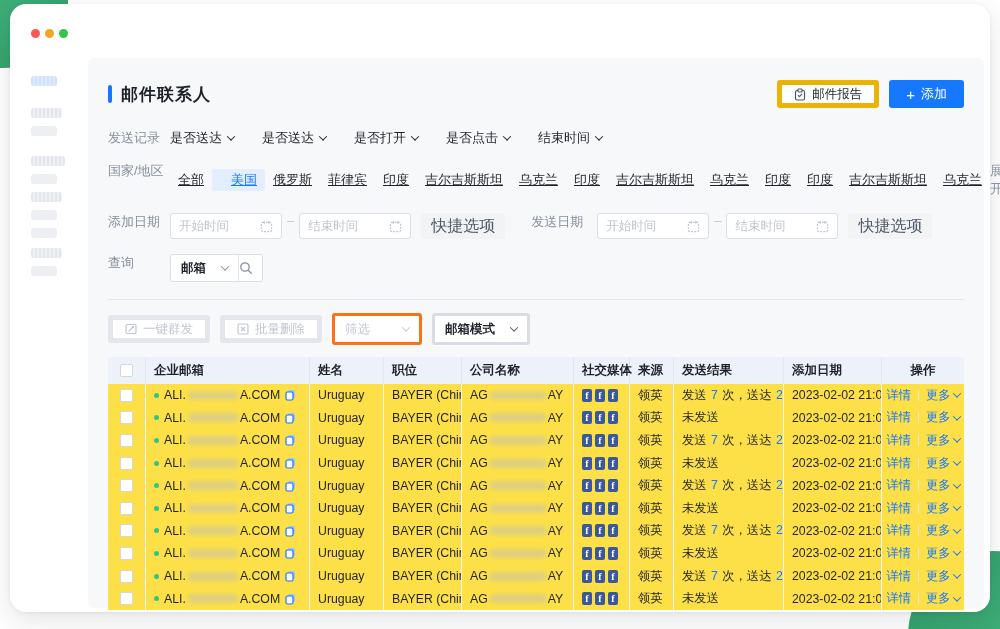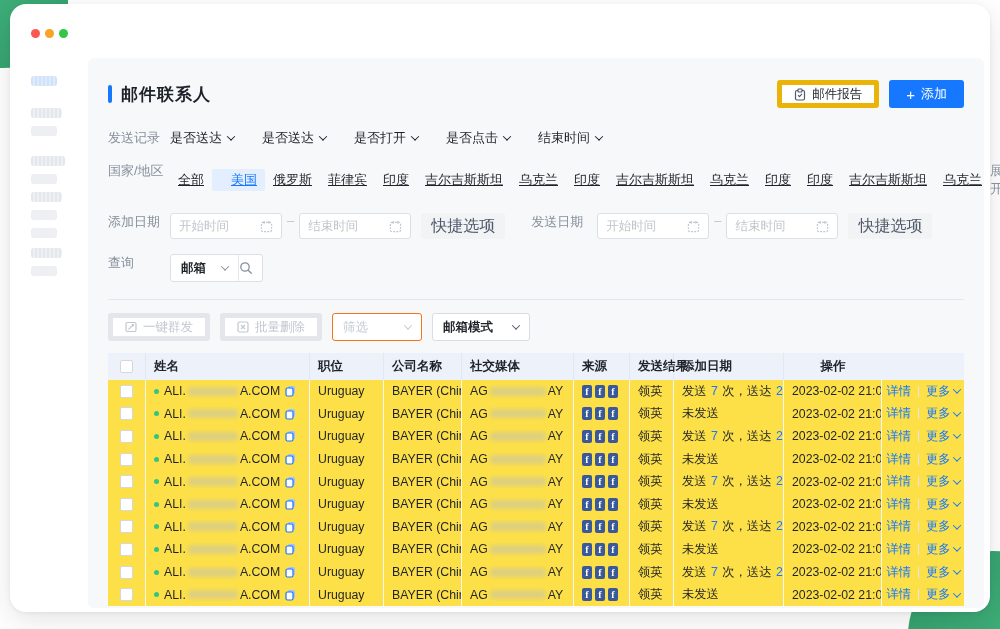--- a/index.html
+++ b/index.html
@@ -77,21 +77,21 @@
   .qinput { border:0; outline:0; width:188px; padding:0 10px; font-size:12.5px; font-family:inherit; }
   .qsearch { margin-right:9px; display:flex; cursor:pointer; }
 
   .divider { height:1px; background:#e5e6eb; margin-top:17px; }
 
   .results { display:flex; justify-content:space-between; align-items:center; padding:13px 0 12px; }
   .rtext { font-size:13.5px; color:#1f2329; }
   .rtext .red { color:#f53f3f; font-weight:600; margin:0 3px; }
   .ractions { display:flex; gap:10px; align-items:center; }
   .sel { display:inline-flex; align-items:center; justify-content:space-between; height:28px;
-    border:1px solid #f97316; border-radius:3px; padding:13px 10px; background:#fff;
+    border:3px solid #f97316; border-radius:3px; padding:13px 10px; background:#fff;
     cursor:pointer; font-size:12.5px; }
   .sel.placeholder { color:#c1c7d0; width:90px; }
   .sel.strong { border-color:#d9dce3; font-weight:600; width:98px; color:#1f2329; }
 
   .table { background:#fff; }
   .thead, .trow { display:grid; align-items:center;
     grid-template-columns:38px 164px 74px 78px 112px 56px 44px 110px 98px 1fr; }
   .thead { background:#edf1f9; height:27px; }
   .th { padding:0 8px; font-size:12.5px; font-weight:600; color:#1f2329; height:100%;
     display:flex; align-items:center; border-right:1px solid #e2e7f1; white-space:nowrap; }
@@ -333,20 +333,21 @@
           <i class="chev" style="color:#4e5969;"></i>
         </div>
       </div>
     </div>
 
     <div class="table">
       <div class="thead">
         <div class="th cc">
             <span class="checkbox"></span>
           </div>
+        <div class="th">企业邮箱</div>
         <div class="th">姓名</div>
         <div class="th">职位</div>
         <div class="th">公司名称</div>
         <div class="th">社交媒体</div>
         <div class="th">来源</div>
         <div class="th">发送结果</div>
         <div class="th">添加日期</div>
         <div class="th">操作</div>
       </div>
 

